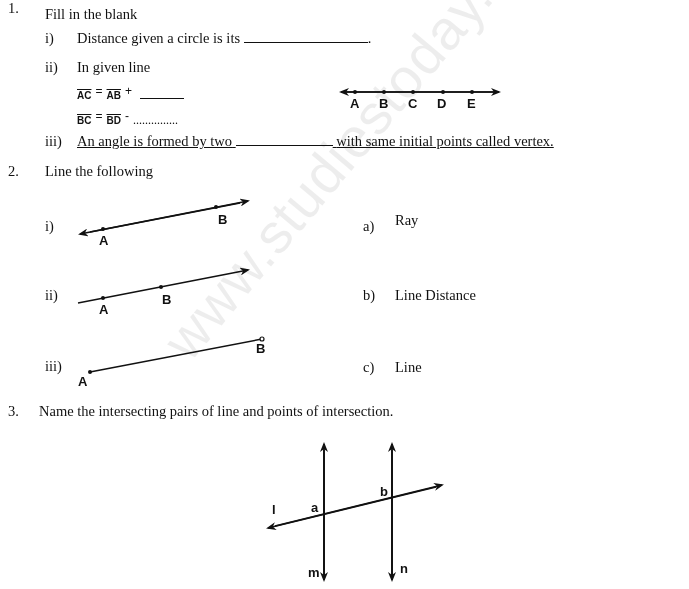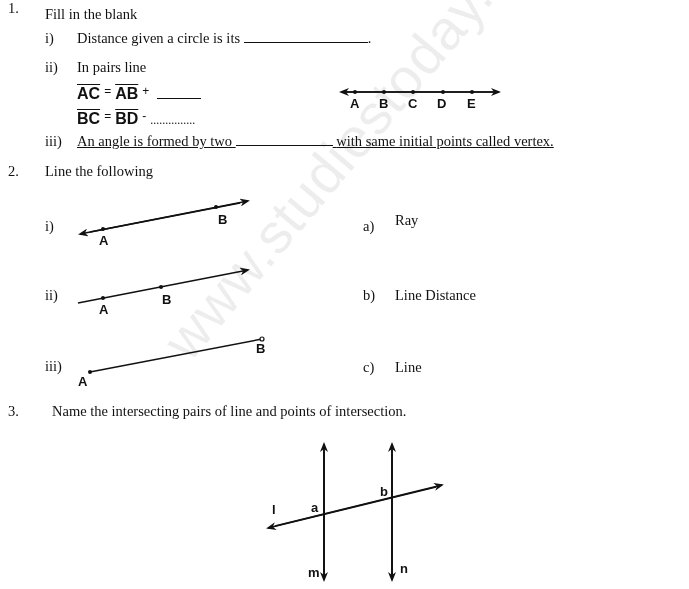--- a/index.html
+++ b/index.html
@@ -1,20 +1,20 @@
 <!DOCTYPE html>
 <html><head>
 <meta charset="utf-8">
 <style>
   html, body { margin:0; padding:0; background:#ffffff; }
   body { width:689px; height:589px; position:relative; overflow:hidden;
          font-family:"Liberation Serif", serif; color:#111; font-size:14.5px; }
   .abs { position:absolute; white-space:nowrap; }
   .sans { font-family:"Liberation Sans", sans-serif; font-weight:bold; }
-  .ov { text-decoration: overline; font-size:16px; }
+  .ov { text-decoration: overline; font-size:10px; }
   .blank { display:inline-block; border-bottom:1px solid #111; height:12px; vertical-align:baseline; }
   .watermark { position:absolute; left:150px; top:330px; font-family:"Liberation Sans", sans-serif;
                font-size:56px; color:rgba(0,0,0,0.07); transform:rotate(-50deg); transform-origin:left top;
                white-space:nowrap; pointer-events:none; letter-spacing:1px; }
   svg { position:absolute; left:0; top:0; }
 </style>
 </head>
 <body>
 
 <div class="watermark">www.studiestoday.com</div>
@@ -22,21 +22,21 @@
 <div class="abs" style="left:8px;top:0px;">1.</div>
 <div class="abs" style="left:45px;top:0px;margin-top:6px;">Fill in the blank</div>
 
 <div class="abs" style="left:45px;top:30px;">i)</div>
 <div class="abs" style="left:77px;top:30px;">
   <span>Distance given a circle is its</span>
   <span class="blank" style="width:124px;"></span><span>.</span>
 </div>
 
 <div class="abs" style="left:45px;top:59px;">ii)</div>
-<div class="abs" style="left:77px;top:59px;">In pairs line</div>
+<div class="abs" style="left:77px;top:59px;">In given line</div>
 
 <div class="abs sans" style="left:77px;top:84px;">
   <span class="ov">AC</span>
   <span style="font-weight:normal;font-size:12px;vertical-align:4px;">=</span>
   <span class="ov">AB</span>
   <span style="font-weight:normal;font-size:12px;vertical-align:4px;">+</span>
   <span class="blank" style="width:44px;height:10px;margin-left:4px;"></span>
 </div>
 <div class="abs sans" style="left:77px;top:109px;">
   <span class="ov">BC</span>
@@ -123,19 +123,19 @@
 <div class="abs sans" style="left:256px;top:341px;font-size:13px;">B</div>
 
 <div class="abs" style="left:363px;top:218px;">a)</div>
 <div class="abs" style="left:395px;top:212px;">Ray</div>
 <div class="abs" style="left:363px;top:287px;">b)</div>
 <div class="abs" style="left:395px;top:287px;">Line Distance</div>
 <div class="abs" style="left:363px;top:359px;">c)</div>
 <div class="abs" style="left:395px;top:359px;">Line</div>
 
 <div class="abs" style="left:8px;top:403px;">3.</div>
-<div class="abs" style="left:52px;top:403px;">Name the  intersecting pairs of line and points of intersection.</div>
+<div class="abs" style="left:39px;top:403px;">Name the  intersecting pairs of line and points of intersection.</div>
 
 <div class="abs sans" style="left:272px;top:502px;font-size:13px;">l</div>
 <div class="abs sans" style="left:311px;top:500px;font-size:13px;">a</div>
 <div class="abs sans" style="left:380px;top:484px;font-size:13px;">b</div>
 <div class="abs sans" style="left:308px;top:565px;font-size:13px;">m</div>
 <div class="abs sans" style="left:400px;top:561px;font-size:13px;">n</div>
 
 </body></html>

